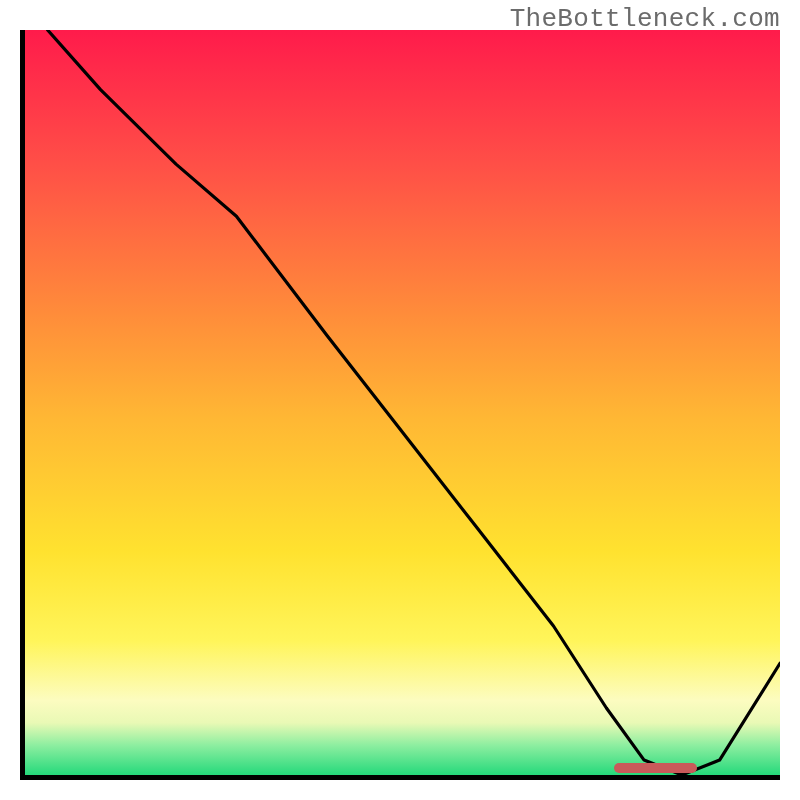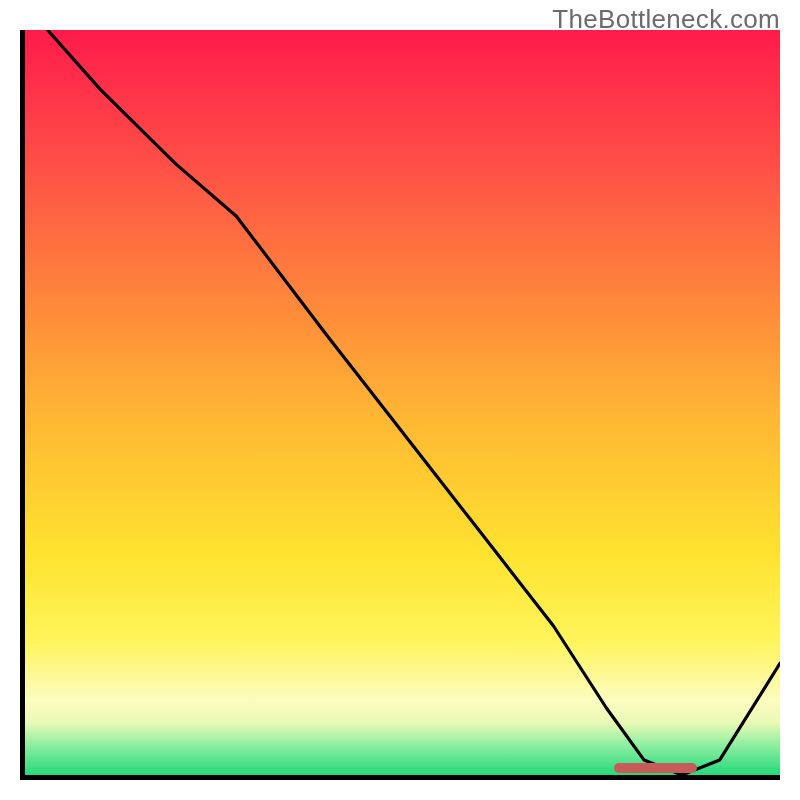--- a/index.html
+++ b/index.html
@@ -8,20 +8,21 @@
     width: 800px;
     height: 800px;
     background: #ffffff;
     font-family: Arial, Helvetica, sans-serif;
     overflow: hidden;
   }
   .container {
     position: relative;
     width: 800px;
     height: 800px;
+    font-family: Liberation Mono, monospace;
   }
   .watermark {
     position: absolute;
     top: 4px;
     right: 20px;
     font-size: 26px;
     font-weight: 500;
     color: #6b6b6b;
     letter-spacing: 0.3px;
   }

